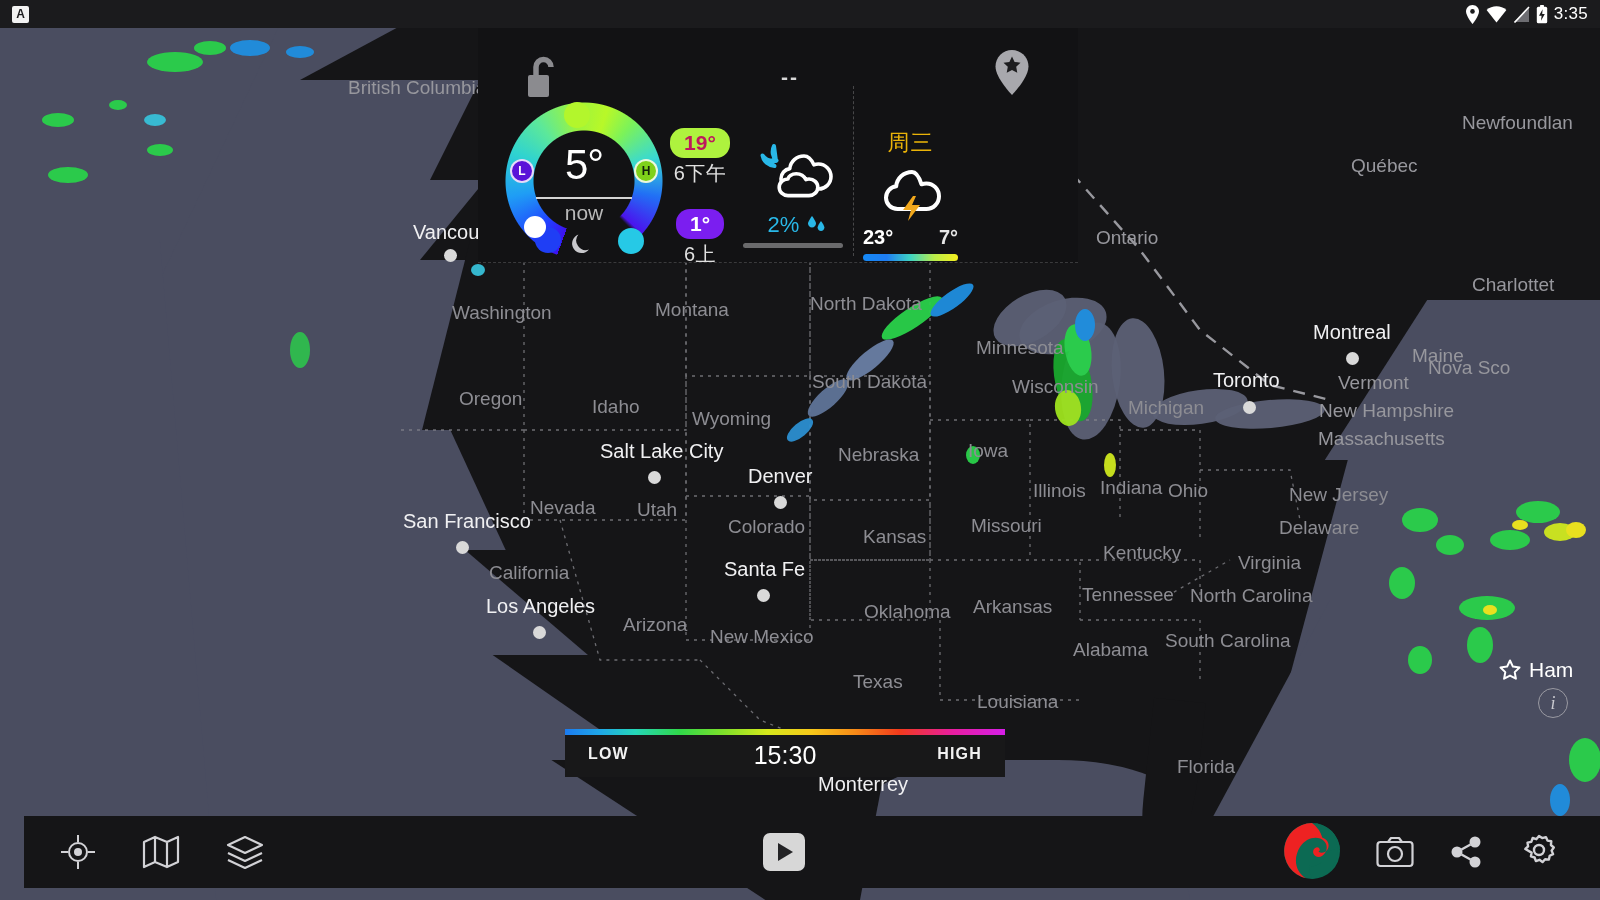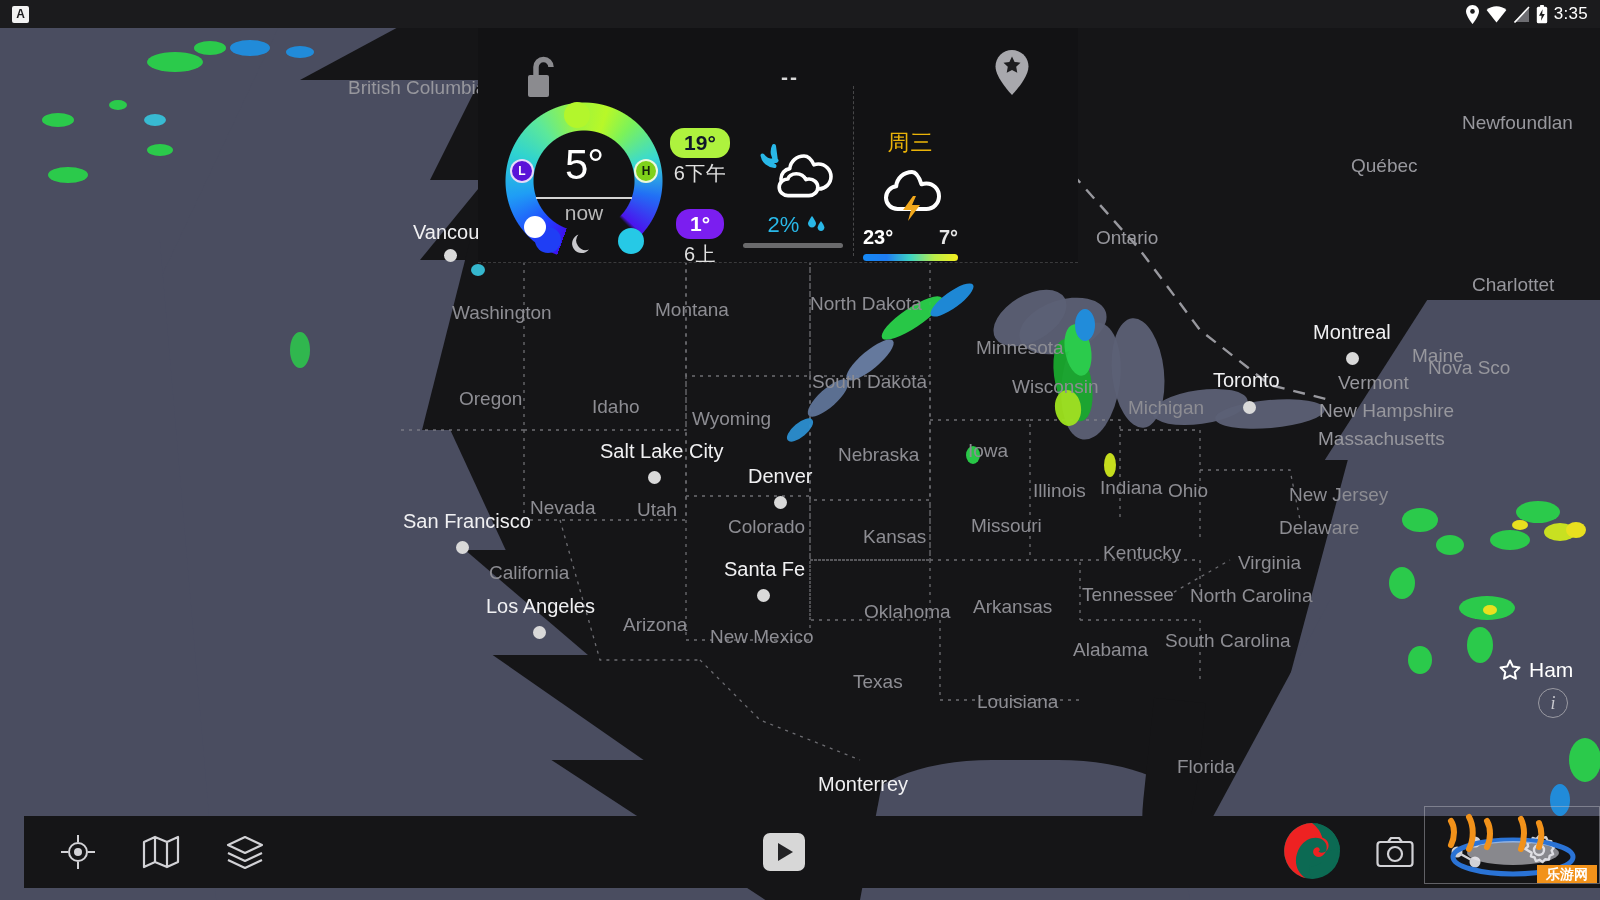--- a/index.html
+++ b/index.html
@@ -95,21 +95,21 @@
   .dial-now {
     position:absolute; left:0; right:0; top:100px; text-align:center;
     color:#b9b9b9; font-size:21px;
   }
   .dial-moon { position:absolute; left:66px; top:130px; }
 
   
   .pillcol { position:absolute; left:174px; top:100px; width:96px; text-align:center; }
   .pill {
     display:inline-block; padding:3px 14px; border-radius:14px;
-    font-size:21px; font-weight:bold; color:#0f172a;
+    font-size:21px; font-weight:bold; color:#be185d;
   }
   .pill.hi { background:#aef23e; }
   .pill.lo { background:#7b1ef0; color:#fff; }
   .pill-time { color:#e0e0e0; font-size:20px; margin-top:2px; letter-spacing:.5px; }
   .pillgap { height:22px; }
 
   
   .cur-cond { position:absolute; left:255px; top:112px; width:130px; text-align:center; }
   .precip {
     margin-top:4px; color:#29b8e8; font-size:22px;
@@ -503,20 +503,26 @@
           </div>
        <div class="fc-temps">
          <span>23°</span>
          <span class="lo">7°</span>
        </div>
        <div class="fc-bar a"></div>
         </div>
       </div>
   </div>
 
+  <div class="timeline">
+    <div class="tl-grad"></div>
+    <div class="tl-low">LOW</div>
+    <div class="tl-time">15:30</div>
+    <div class="tl-high">HIGH</div>
+  </div>
 
   <div class="bottombar">
     <div class="bb-left">
       <div class="bb-ico">
         <svg width="36" height="36" viewBox="0 0 36 36">
           <circle cx="18" cy="18" r="9" fill="none" stroke="#d2d2d6" stroke-width="2"></circle>
           <circle cx="18" cy="18" r="4" fill="#d2d2d6"></circle>
           <path d="M18 1v7M18 28v7M1 18h7M28 18h7" stroke="#d2d2d6" stroke-width="2"></path>
         </svg>
       </div>
@@ -565,24 +571,14 @@
       <circle cx="29" cy="29" r="28" fill="#0c6a53"></circle>
       <path d="M29 1a28 28 0 00-6 55.3C12 50 10 36 17 25c6-9.6 18-12 24-6 4.6 4.6 3 12-2 15-3.4 2-7.4.6-8.6-2.6-1-2.7.6-5.6 3-6 1.7-.3 3 .6 3.3 2 .2 1-.4 2-1.3 2.2 2.8 2.4 7.6 1 9.4-2.6 2.2-4.4-.3-9.8-5.4-11.2A28 28 0 0029 1z" fill="#ee2222"></path>
       <path d="M29 1a28 28 0 0127.9 26c-7.4-1-13 3-15.3 8.6-2.6 6.2-9.2 9.8-15.6 8.2a28 28 0 003 13A28 28 0 0029 1z" fill="#0c6a53"></path>
     </svg>
   </div>
 
   <div class="playbtn">
     <div class="playtri"></div>
   </div>
 
-  <div class="watermark">
-    <svg width="176" height="78" viewBox="0 0 176 78">
-      <ellipse cx="88" cy="50" rx="60" ry="17" fill="none" stroke="#2a73d6" stroke-width="5"></ellipse>
-      <ellipse cx="88" cy="46" rx="46" ry="12" fill="#e8e8ee" opacity=".55"></ellipse>
-      <path d="M26 14c4 6 4 16 0 24M44 10c5 9 5 22 0 32M62 14c4 7 4 18 0 26" stroke="#f2921a" stroke-width="6" fill="none" stroke-linecap="round"></path>
-      <path d="M96 12c4 8 4 20 0 30M114 16c3 7 3 16 0 24" stroke="#f2921a" stroke-width="6" fill="none" stroke-linecap="round"></path>
-      <rect x="112" y="58" width="60" height="18" fill="#f2921a"></rect>
-      <text x="142" y="72" font-family="DejaVu Sans, sans-serif" font-size="14" fill="#ffffff" text-anchor="middle" font-weight="bold">乐游网</text>
-    </svg>
-  </div>
 
 </div>
 
 </body></html>

